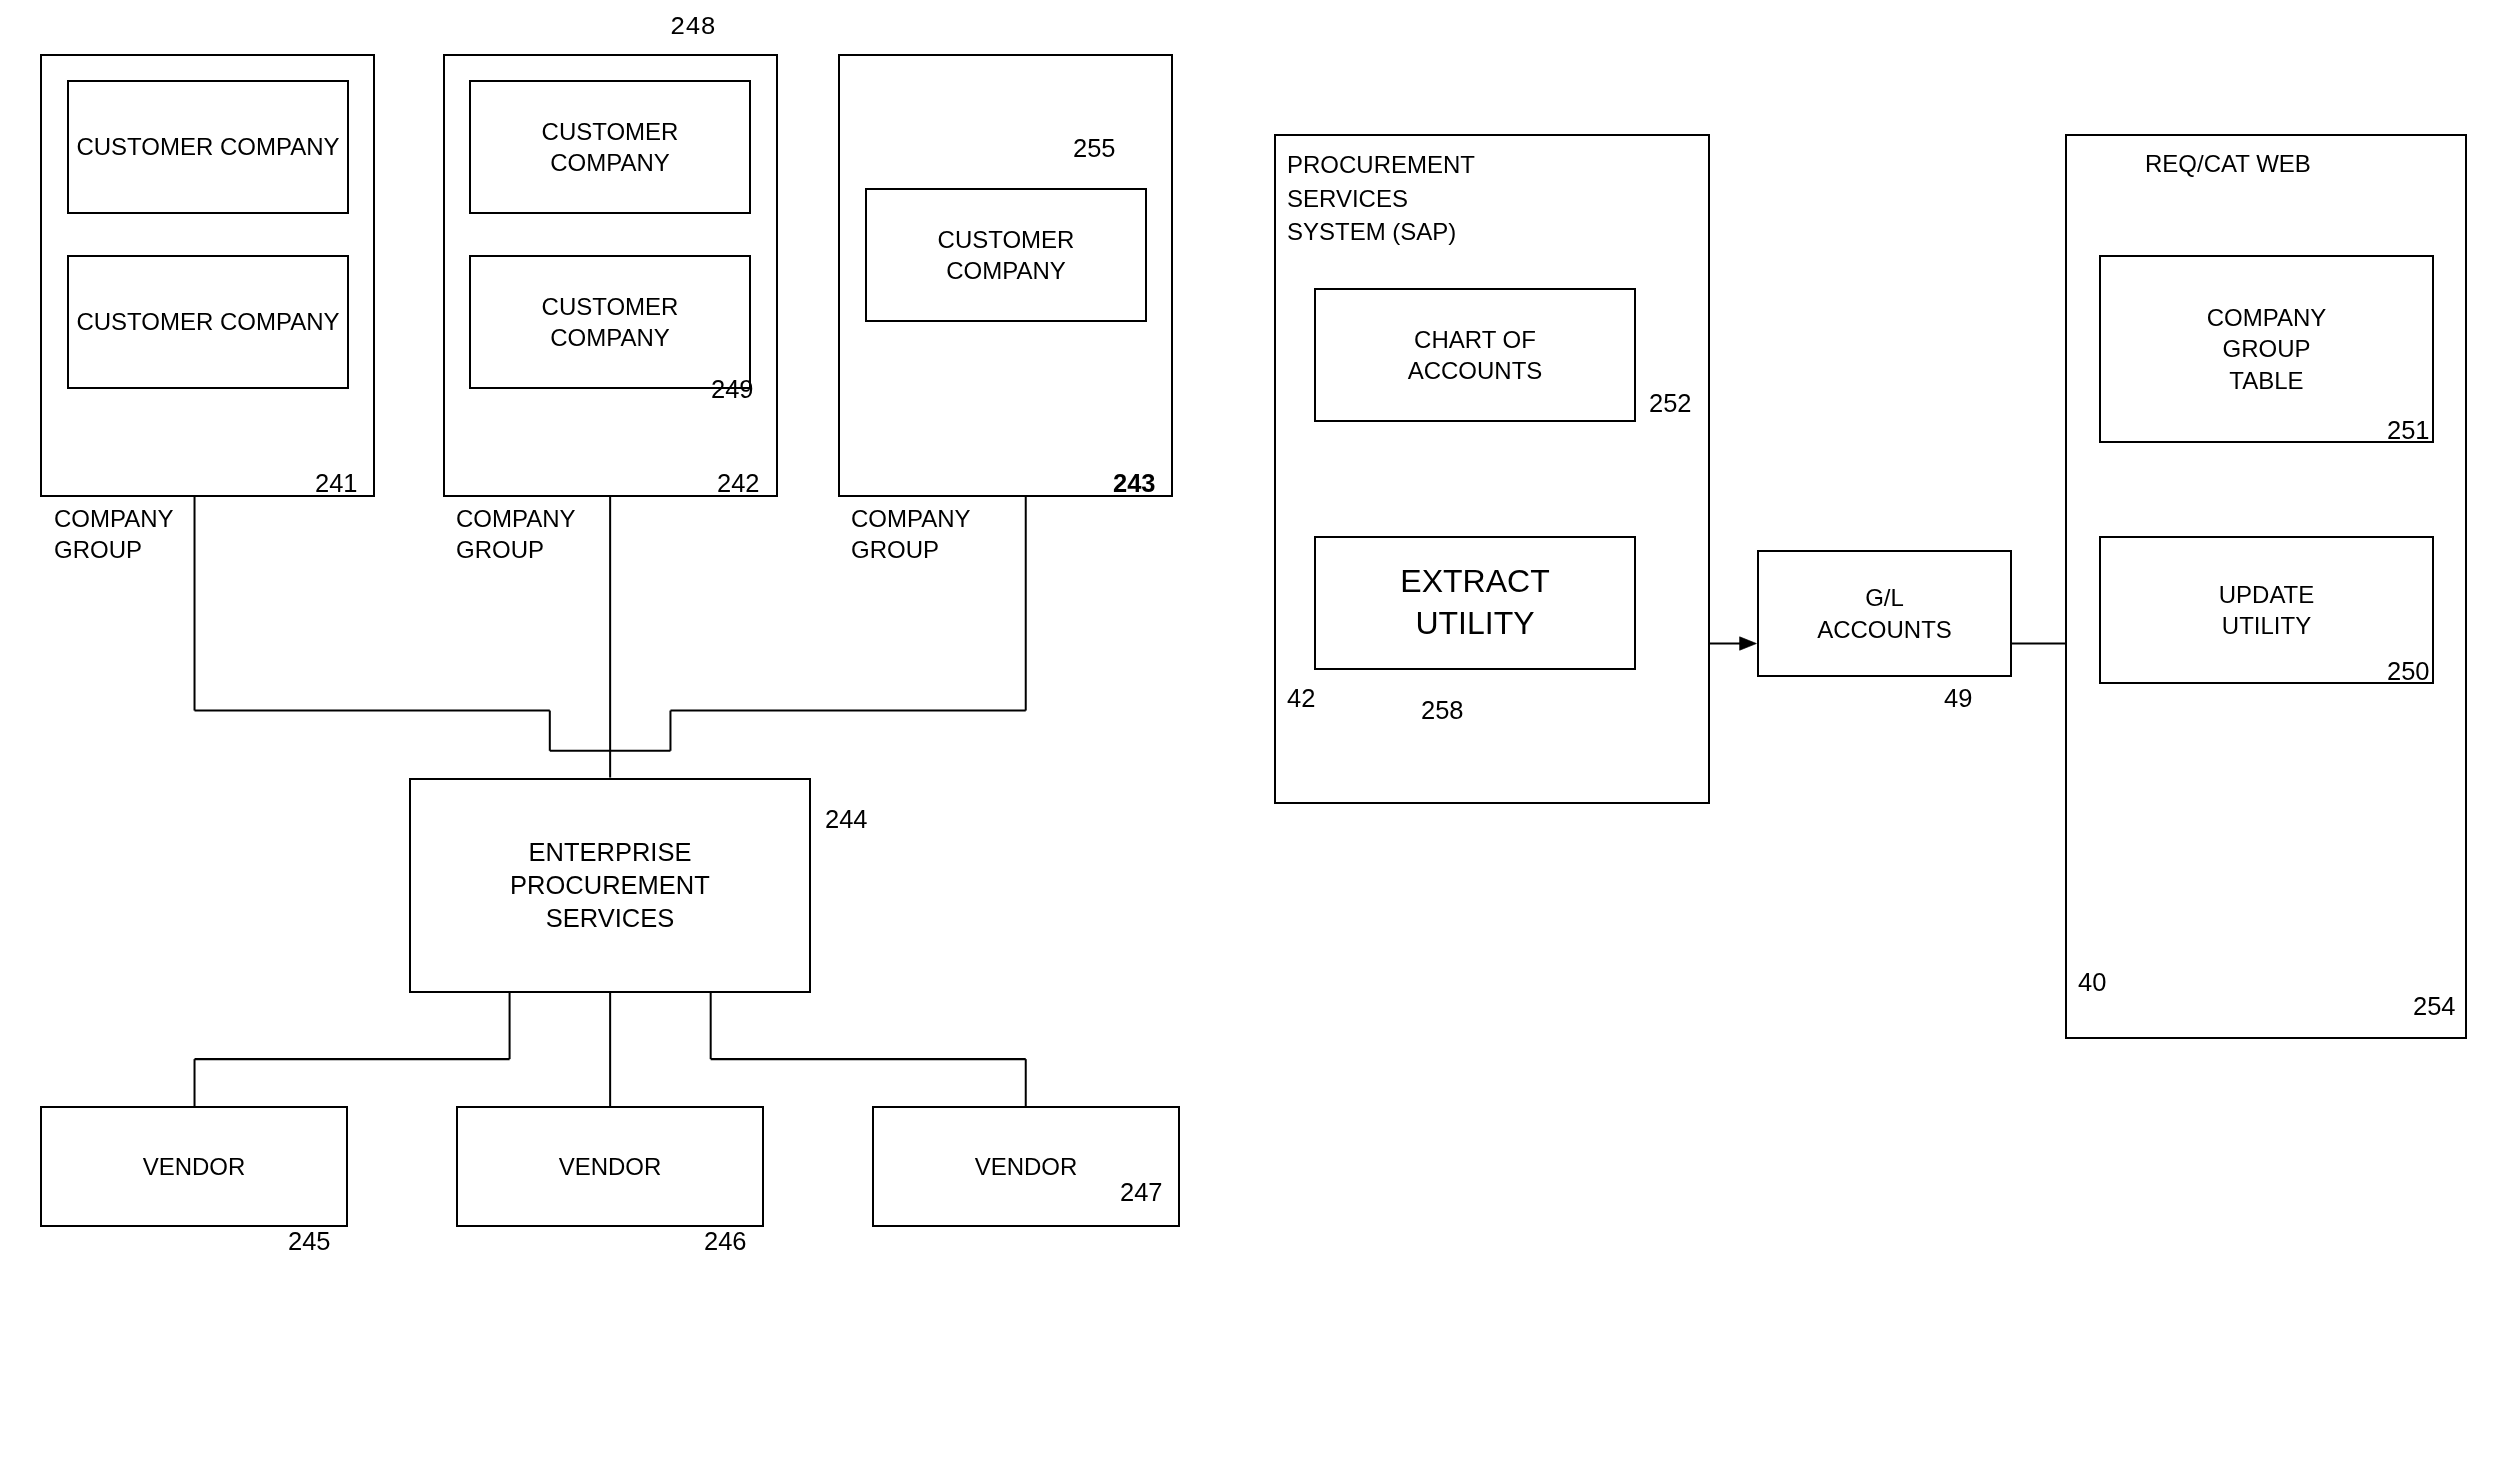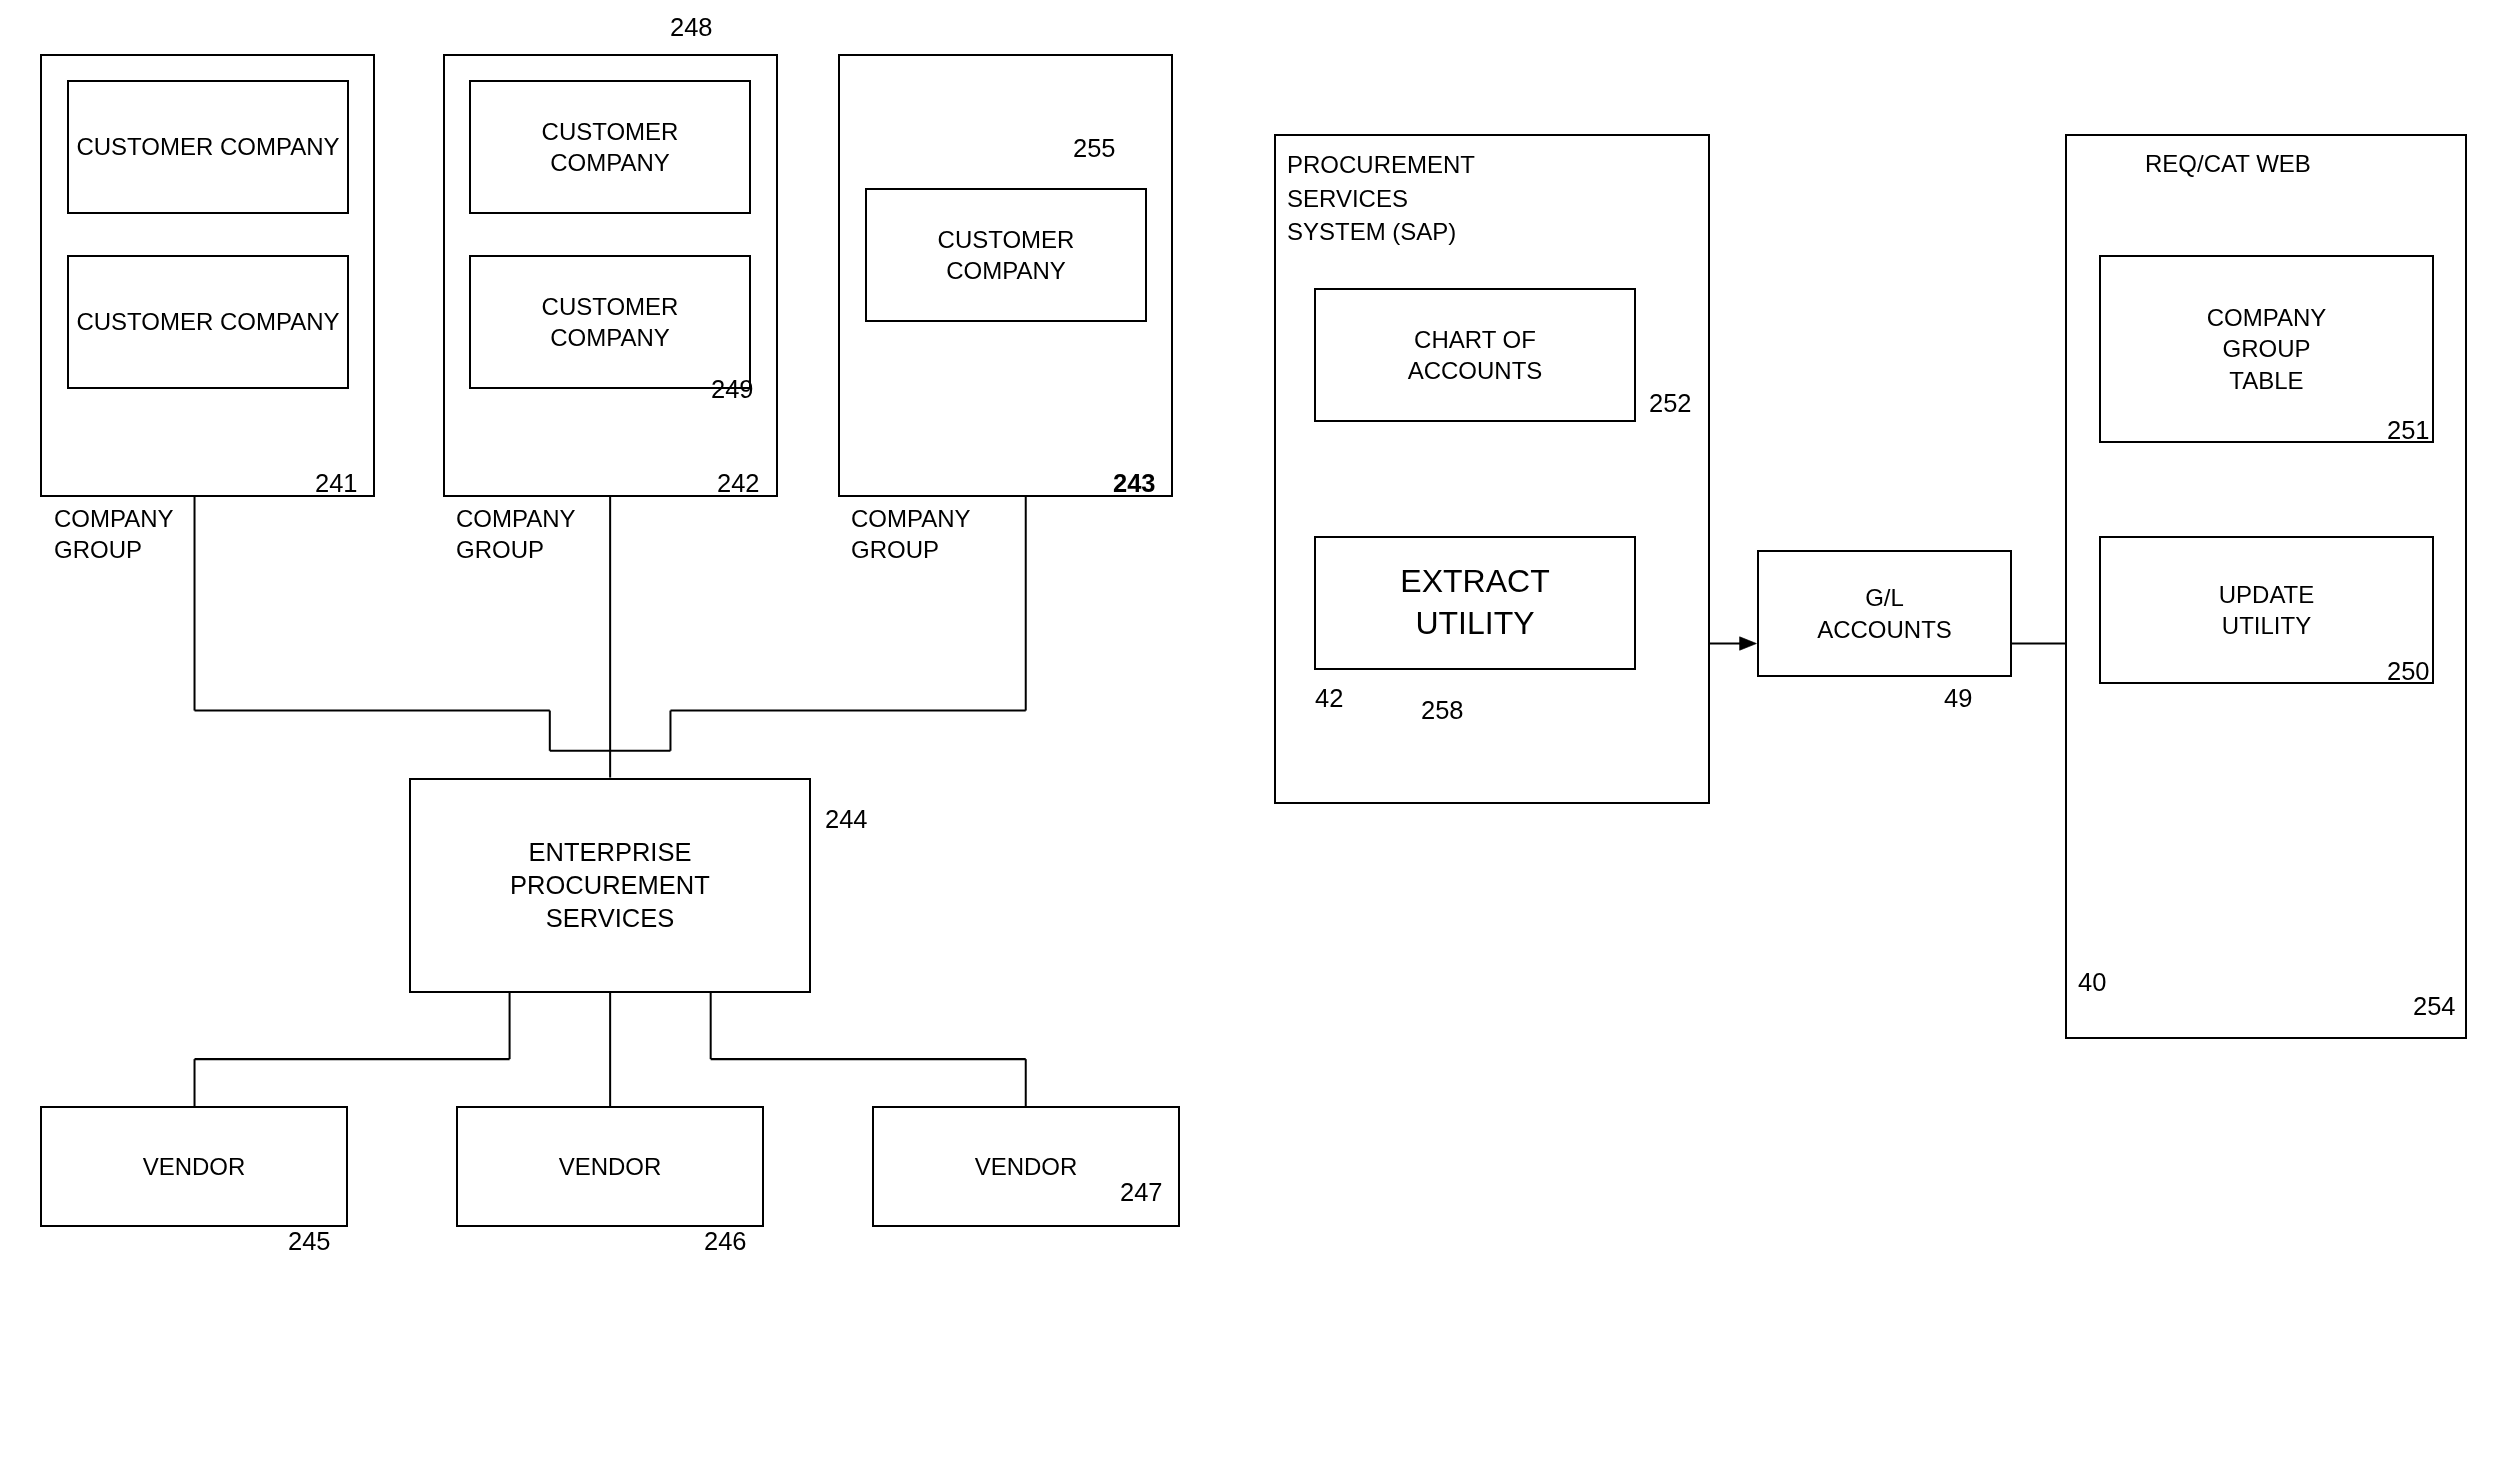--- a/index.html
+++ b/index.html
@@ -123,21 +123,21 @@
 COMPANY</span>
   </div>
 
   <div class="label" style="left:54px; top:503px;">COMPANY<br>GROUP</div>
 
   <div class="ref-num" style="left:315px; top:469px;">241</div>
 
   <div class="outer-box" style="left:443px; top:54px; width:335px; height:443px;">
   </div>
 
-  <div class="ref-num" style="left:670px; top:13.4px;">248</div>
+  <div class="ref-num" style="left:670px; top:13.4px;font-family:Liberation Mono, monospace;">248</div>
 
   <div class="box" style="left:469px; top:80px; width:282px; height:134px;">
     <span>CUSTOMER<br>COMPANY</span>
   </div>
 
   <div class="box" style="left:469px; top:255px; width:282px; height:134px;">
     <span>CUSTOMER<br>COMPANY</span>
   </div>
 
   <div class="ref-num" style="left:711px; top:375px;">249</div>
@@ -188,21 +188,21 @@
   <div class="box" style="left:1314px; top:288px; width:322px; height:134px; font-size:24px;">
     <span>CHART OF<br>ACCOUNTS</span>
   </div>
 
   <div class="ref-num" style="left:1649px; top:389px;">252</div>
 
   <div class="box" style="left:1314px; top:536px; width:322px; height:134px; font-size:32px;">
     <span>EXTRACT<br>UTILITY</span>
   </div>
 
-  <div class="ref-num" style="left:1287px; top:684px;margin-left:28px;">42</div>
+  <div class="ref-num" style="left:1287px; top:684px;">42</div>
 
   <div class="ref-num" style="left:1421px; top:696px;">258</div>
 
   <div class="box" style="left:1757px; top:550px; width:255px; height:127px; font-size:24px;">
     <span>G/L<br>ACCOUNTS</span>
   </div>
 
   <div class="ref-num" style="left:1944px; top:684px;">49</div>
 
   <div class="outer-box" style="left:2065px; top:134px; width:402px; height:905px;">

